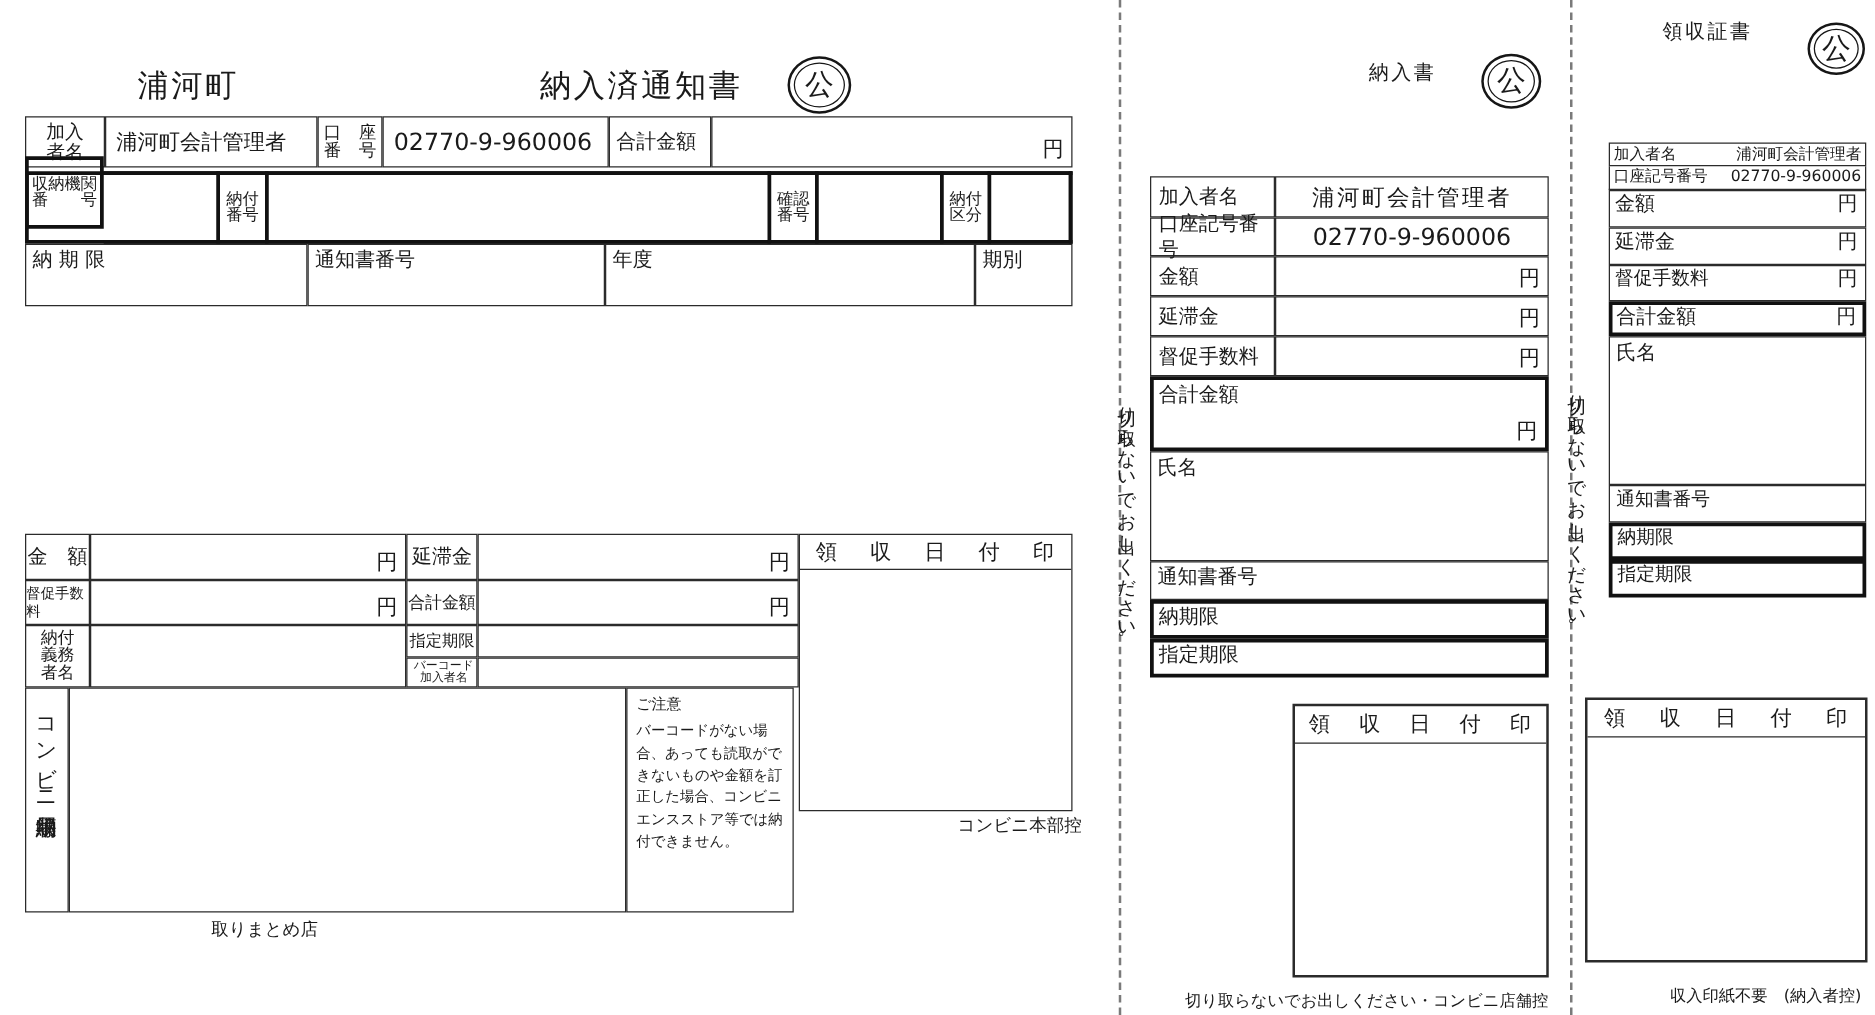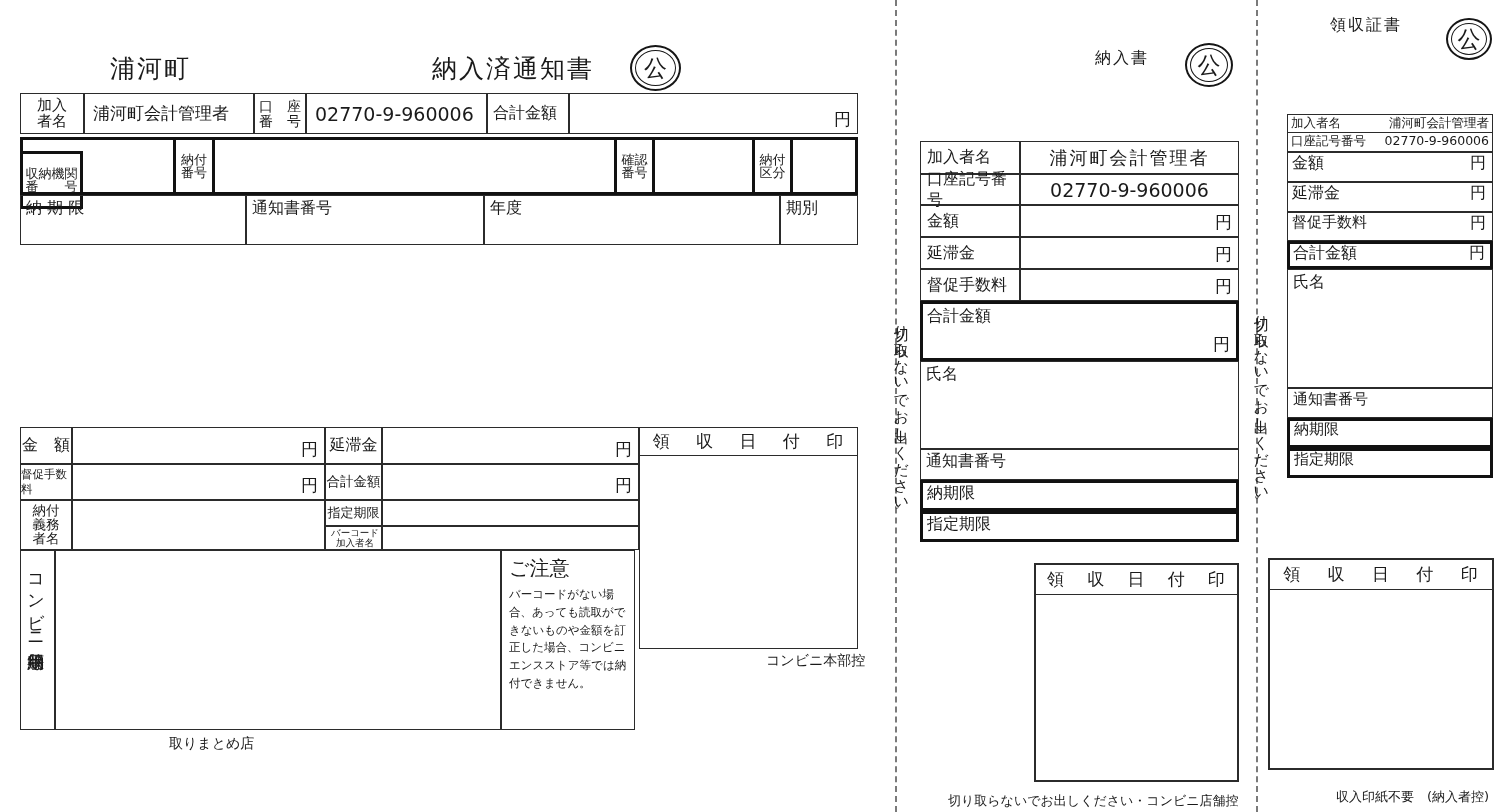--- a/index.html
+++ b/index.html
@@ -36,21 +36,21 @@
 
   
   .dash{position:absolute;border-left:2px dashed #7a7a7a;}
 
   
   .stack{position:absolute;display:flex;flex-direction:column;justify-content:center;
          align-items:center;line-height:1.02;}
 
   .ryo-head{position:absolute;display:flex;justify-content:space-around;align-items:center;
             font-size:17px;letter-spacing:1px;}
-  .note-title{font-size:20px;}
+  .note-title{font-size:12px;}
   .note-body{font-size:11.5px;line-height:1.55;}
   .foot{position:absolute;font-size:14px;white-space:nowrap;}
   .foot-sm{position:absolute;font-size:13px;white-space:nowrap;}
 </style>
 </head>
 <body>
 
 <div class="page">
 
   <div class="abs" style="left:0;top:0;width:878px;height:812px;">
@@ -80,21 +80,21 @@
       <div class="lbl" style="inset:0;padding-left:8px;font-size:19px;">02770-9-960006</div>
     </div>
     <div class="cell" style="left:487px;top:93px;width:82px;height:41px;">
       <div class="lbl" style="inset:0;padding-left:5px;font-size:16px;">合計金額</div>
     </div>
     <div class="cell" style="left:569px;top:93px;width:289px;height:41px;">
       <span class="yen">円</span>
     </div>
 
     <div class="cellthick" style="left:20px;top:137px;width:838px;height:58px;"></div>
-    <div class="cell" style="left:20px;top:151px;width:63px;height:58px;border-width:3px;border-color:#111;padding-left:28px;">
+    <div class="cell" style="left:20px;top:125px;width:63px;height:58px;border-width:3px;border-color:#111;padding-left:28px;">
       <div class="stack" style="inset:0;font-size:13px;">
         <span>収納機関</span>
         <span>番　　号</span>
       </div>
     </div>
     <div class="cell" style="left:83px;top:137px;width:93px;height:58px;border-width:3px 3px 3px 0;border-color:#111;"></div>
     <div class="cell" style="left:176px;top:137px;width:39px;height:58px;border-width:3px 3px 3px 0;border-color:#111;">
       <div class="stack" style="inset:0;font-size:13px;">
         <span>納付</span>
         <span>番号</span>

